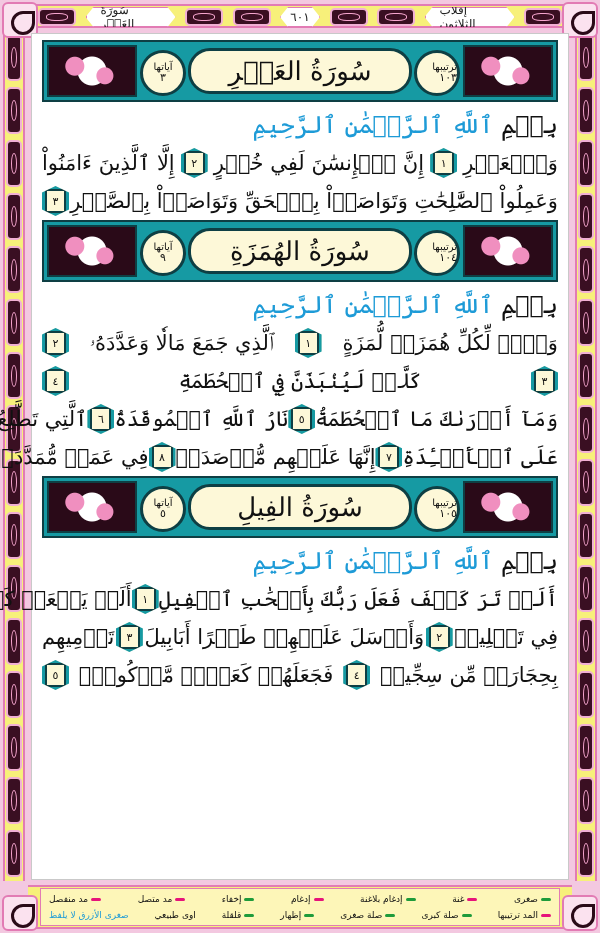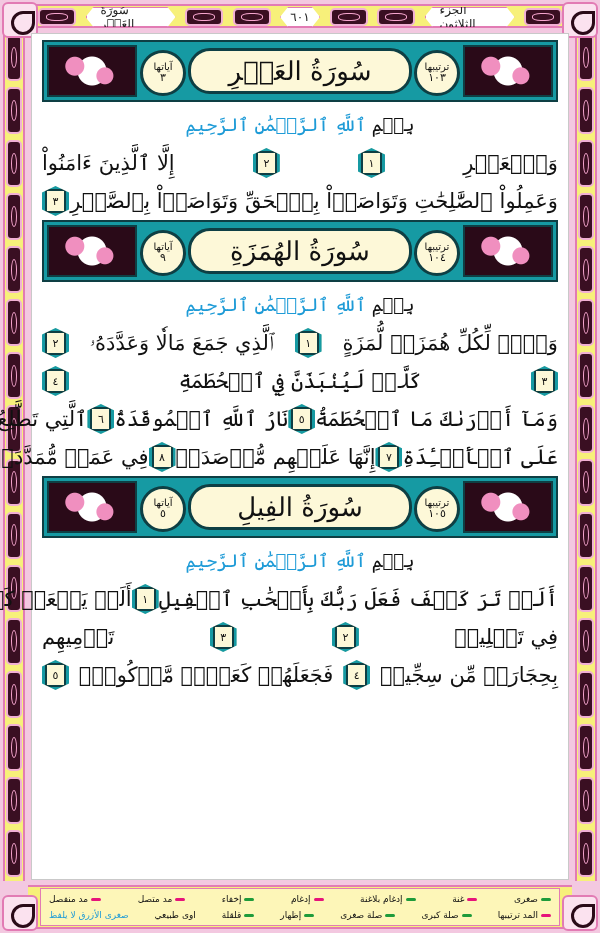--- a/index.html
+++ b/index.html
@@ -100,35 +100,35 @@
   }
   .banner-orn.left { left: 3px; }
   .banner-orn.right { right: 3px; }
   .banner-medal {
     position: absolute; top: 8px; width: 46px; height: 46px; border-radius: 50%;
     background: #fdf8d8; border: 3px solid #0e3f44;
     display: flex; flex-direction: column; align-items: center; justify-content: center;
     font-family: "DejaVu Serif", serif; color: #111; line-height: 1.05;
   }
   .banner-medal.ayat { left: 96px; }
-  .banner-medal.order { right: 96px; }
+  .banner-medal.order { right: 96px; align-items: flex-end; }
   .medal-label { font-size: 10px; }
   .medal-num { font-size: 11px; }
   .banner-title {
     position: relative; width: 224px; height: 46px;
     background: #fdf8d8; border: 3px solid #0e3f44; border-radius: 22px;
     display: flex; align-items: center; justify-content: center;
     font-family: "DejaVu Serif", serif; font-size: 26px; color: #111;
     direction: rtl;
   }
 
   
   .basmala {
-    text-align: center; direction: rtl;
-    font-family: "DejaVu Serif", serif; font-size: 18px; color: #111;
+    text-align: right; direction: rtl;
+    font-family: "DejaVu Serif", serif; font-size: 24px; color: #111;
     height: 38px; line-height: 38px;
   }
   .basmala .blue { color: #1e9bd7; }
 
   .line {
     direction: rtl; display: flex; align-items: center; justify-content: space-between;
     height: 38px;
     font-family: "DejaVu Serif", serif; font-size: 21px; color: #111;
     white-space: nowrap;
   }
@@ -205,21 +205,21 @@
 </div>
 
 <div class="header">
   <div class="orn-cell"></div>
   <div class="hdr-label hdr-surah">سُورَةُ العَصۡرِ</div>
   <div class="orn-cell"></div>
   <div class="orn-cell"></div>
   <div class="hdr-label hdr-page">٦٠١</div>
   <div class="orn-cell"></div>
   <div class="orn-cell"></div>
-  <div class="hdr-label hdr-juz">الجزء الثلاثون</div>
+  <div class="hdr-label hdr-juz">إقلاب الثلاثون</div>
   <div class="orn-cell"></div>
 </div>
 
 <div class="page">
 
   <div class="banner">
     <div class="banner-orn left"></div>
     <div class="banner-orn right"></div>
     <div class="banner-medal ayat">
       <span class="medal-label">آياتها</span>
@@ -231,20 +231,21 @@
     </div>
     <div class="banner-title">سُورَةُ العَصۡرِ</div>
   </div>
   <div class="basmala">
     <span>بِسۡمِ</span>
     <span class="blue">ٱللَّهِ ٱلرَّحۡمَٰنِ ٱلرَّحِيمِ</span>
   </div>
   <div class="line">
     <span class="seg">وَٱلۡعَصۡرِ</span>
     <span class="ayah-marker">١</span>
+    <span class="seg">إِنَّ ٱلۡإِنسَٰنَ لَفِي خُسۡرٍ</span>
     <span class="ayah-marker">٢</span>
     <span class="seg">إِلَّا ٱلَّذِينَ ءَامَنُواْ</span>
   </div>
   <div class="line">
     <span class="seg">وَعَمِلُواْ ٱلصَّٰلِحَٰتِ وَتَوَاصَوۡاْ بِٱلۡحَقِّ وَتَوَاصَوۡاْ بِٱلصَّبۡرِ</span>
     <span class="ayah-marker">٣</span>
   </div>
 
   <div class="banner">
     <div class="banner-orn left"></div>
@@ -308,20 +309,21 @@
     <span class="blue">ٱللَّهِ ٱلرَّحۡمَٰنِ ٱلرَّحِيمِ</span>
   </div>
   <div class="line">
     <span class="seg">أَلَمۡ تَرَ كَيۡفَ فَعَلَ رَبُّكَ بِأَصۡحَٰبِ ٱلۡفِيلِ</span>
     <span class="ayah-marker">١</span>
     <span class="seg">أَلَمۡ يَجۡعَلۡ كَيۡدَهُمۡ</span>
   </div>
   <div class="line">
     <span class="seg">فِي تَضۡلِيلٖ</span>
     <span class="ayah-marker">٢</span>
+    <span class="seg">وَأَرۡسَلَ عَلَيۡهِمۡ طَيۡرًا أَبَابِيلَ</span>
     <span class="ayah-marker">٣</span>
     <span class="seg">تَرۡمِيهِم</span>
   </div>
   <div class="line">
     <span class="seg">بِحِجَارَةٖ مِّن سِجِّيلٖ</span>
     <span class="ayah-marker">٤</span>
     <span class="seg">فَجَعَلَهُمۡ كَعَصۡفٖ مَّأۡكُولِۭ</span>
     <span class="ayah-marker">٥</span>
   </div>
 </div>

